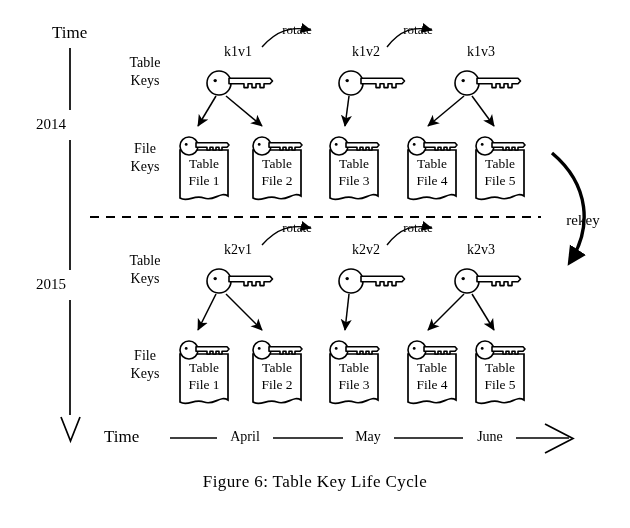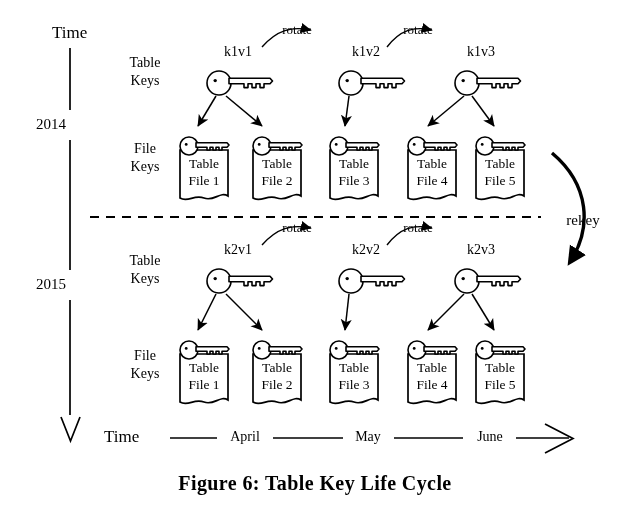--- a/index.html
+++ b/index.html
@@ -325,16 +325,16 @@
     <line class="axis-line" x1="394" y1="438" x2="463" y2="438"></line>
     <text class="t-month" x="490" y="438" text-anchor="middle">June</text>
 
     <line class="axis-line" x1="516" y1="438" x2="569" y2="438"></line>
     <polyline class="open-arrow" points="545,424 573,438.5 545,453"></polyline>
   </g>
 
 </svg>
 
   <div style="position:absolute; left:0; top:472px; width:630px; text-align:center;">
-    <span class="t-caption" style="font-family:'Liberation Serif','DejaVu Serif',serif; font-size:20px; font-weight:bold;">Figure 6: Table Key Life Cycle</span>
+    <span class="t-caption" style="font-family:'Liberation Serif','DejaVu Serif',serif; font-size:17px; font-weight:normal;">Figure 6: Table Key Life Cycle</span>
   </div>
 
 </div>
 
 </body></html>

